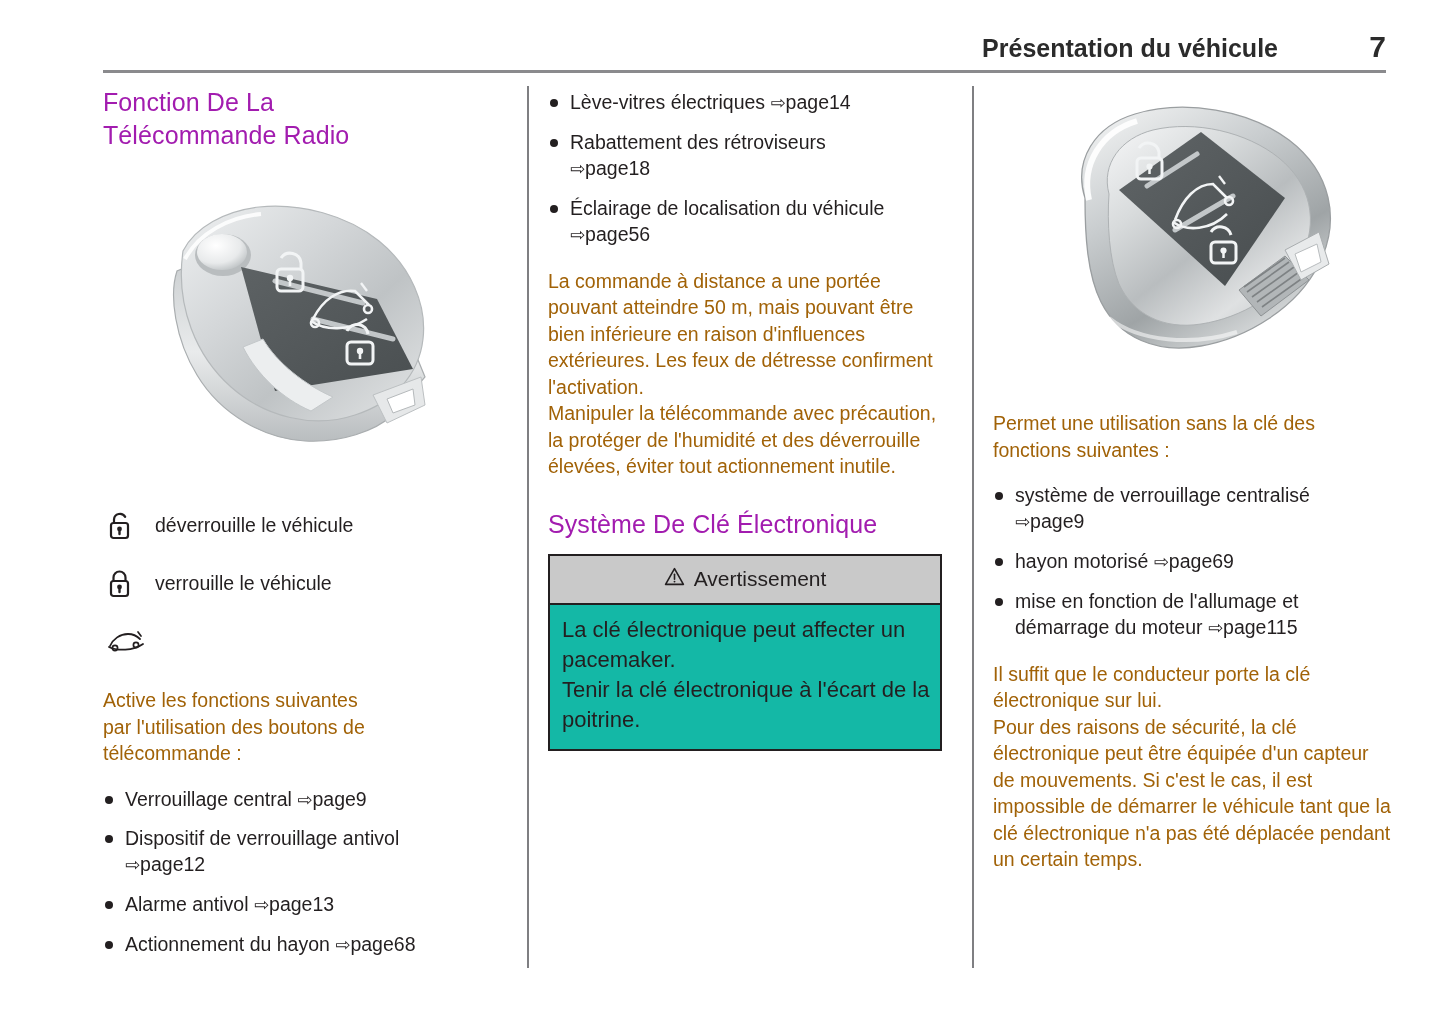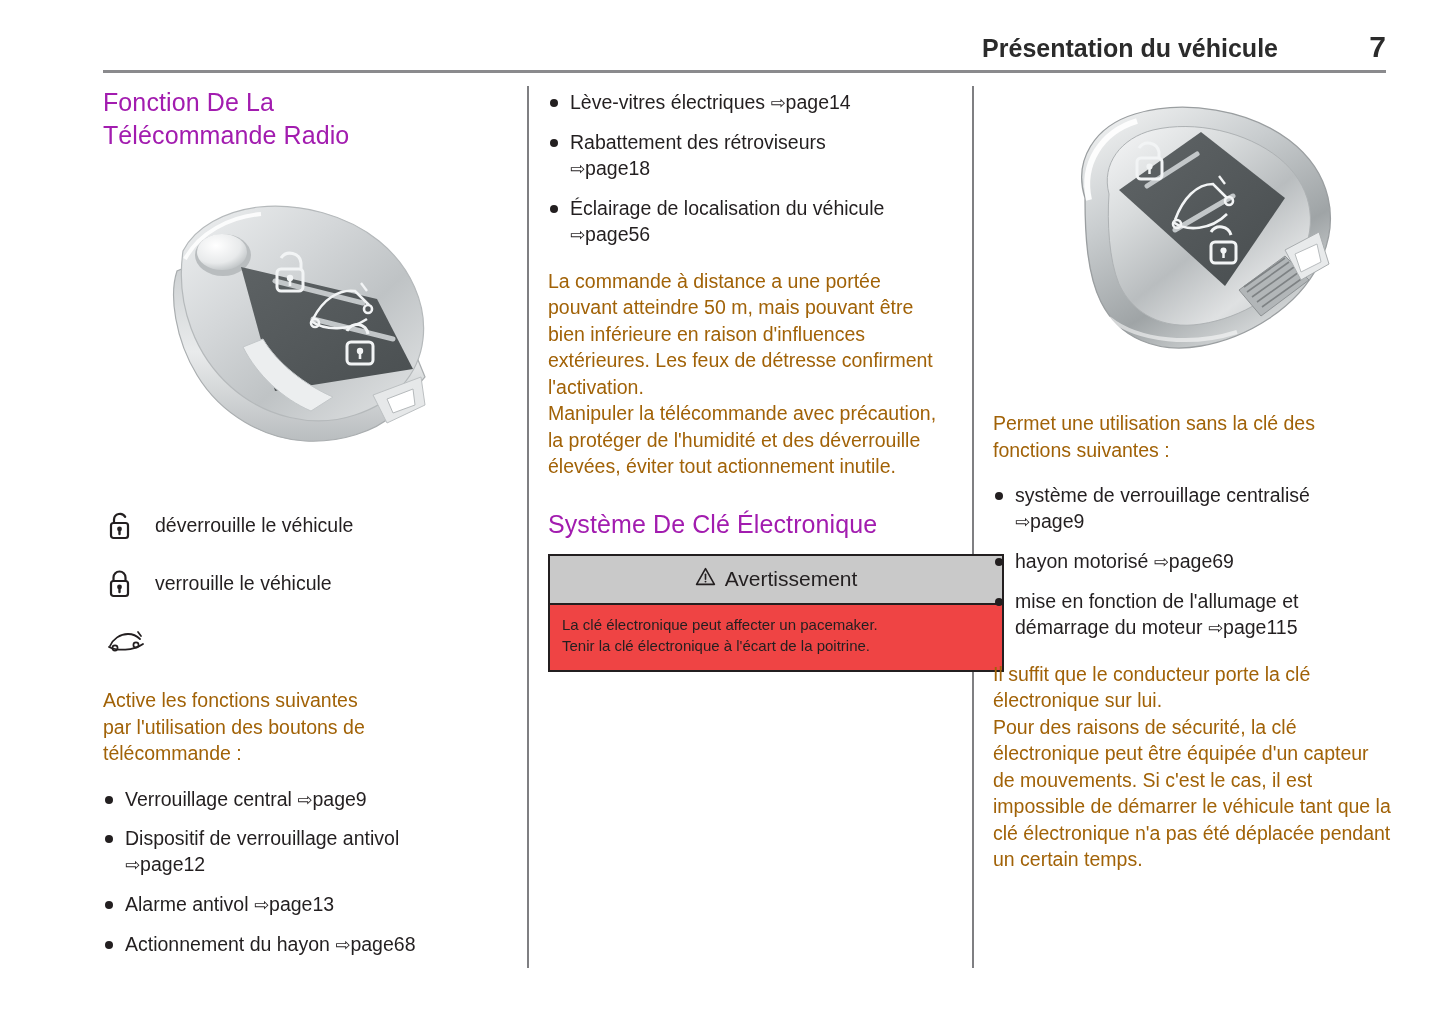--- a/index.html
+++ b/index.html
@@ -155,41 +155,41 @@
     font-size: 19.5px;
     line-height: 1.33;
     color: #231f20;
     padding-top: 4px;
   }
 
   
   .warning-box {
     border: 2px solid #231f20;
     margin-top: 14px;
-    width: 456px;
+    width: 394px;
     box-sizing: border-box;
   }
   .warning-head {
     background: #c9c9c9;
     border-bottom: 2px solid #231f20;
     text-align: center;
     padding: 11px 0 12px 0;
     font-size: 21px;
     color: #231f20;
     display: flex;
     align-items: center;
     justify-content: center;
     gap: 9px;
   }
   .warning-body {
     padding: 10px 0 14px 12px;
-    font-size: 15px;
+    font-size: 22px;
     line-height: 1.36;
     color: #231f20;
-    background: #ef4444;
+    background: #14b8a6;
   }
 </style>
 </head>
 <body>
 
 <div id="page-header">
   <div id="header-title">Présentation du véhicule</div>
   <div id="header-pagenum">7</div>
   <div id="header-rule"></div>
 </div>

